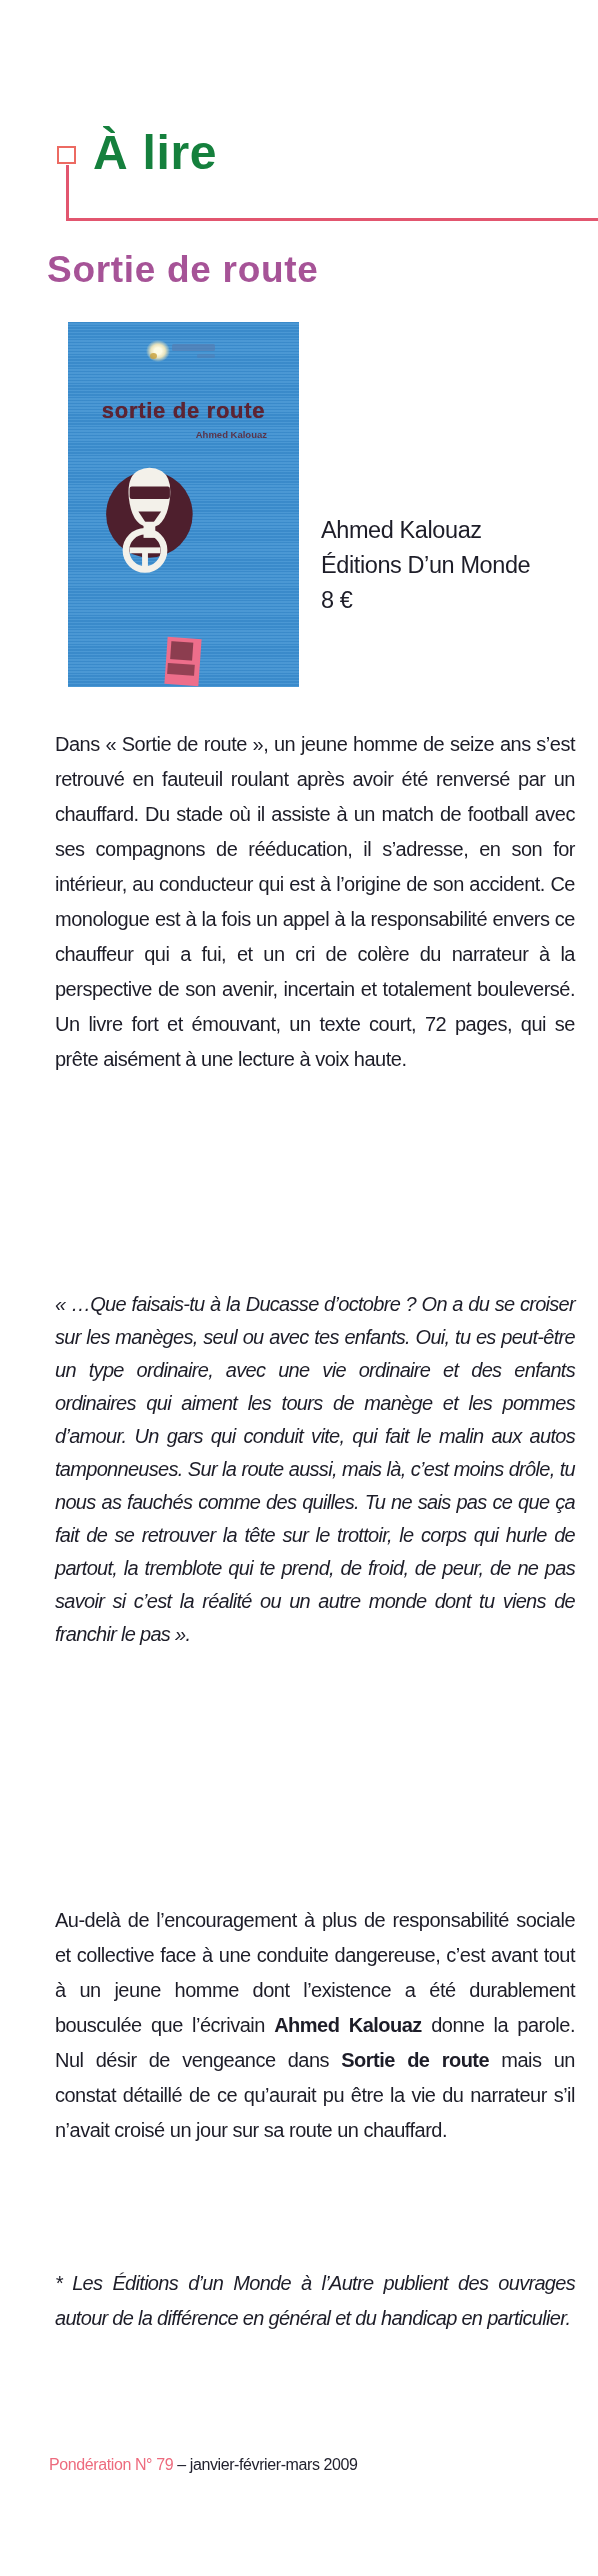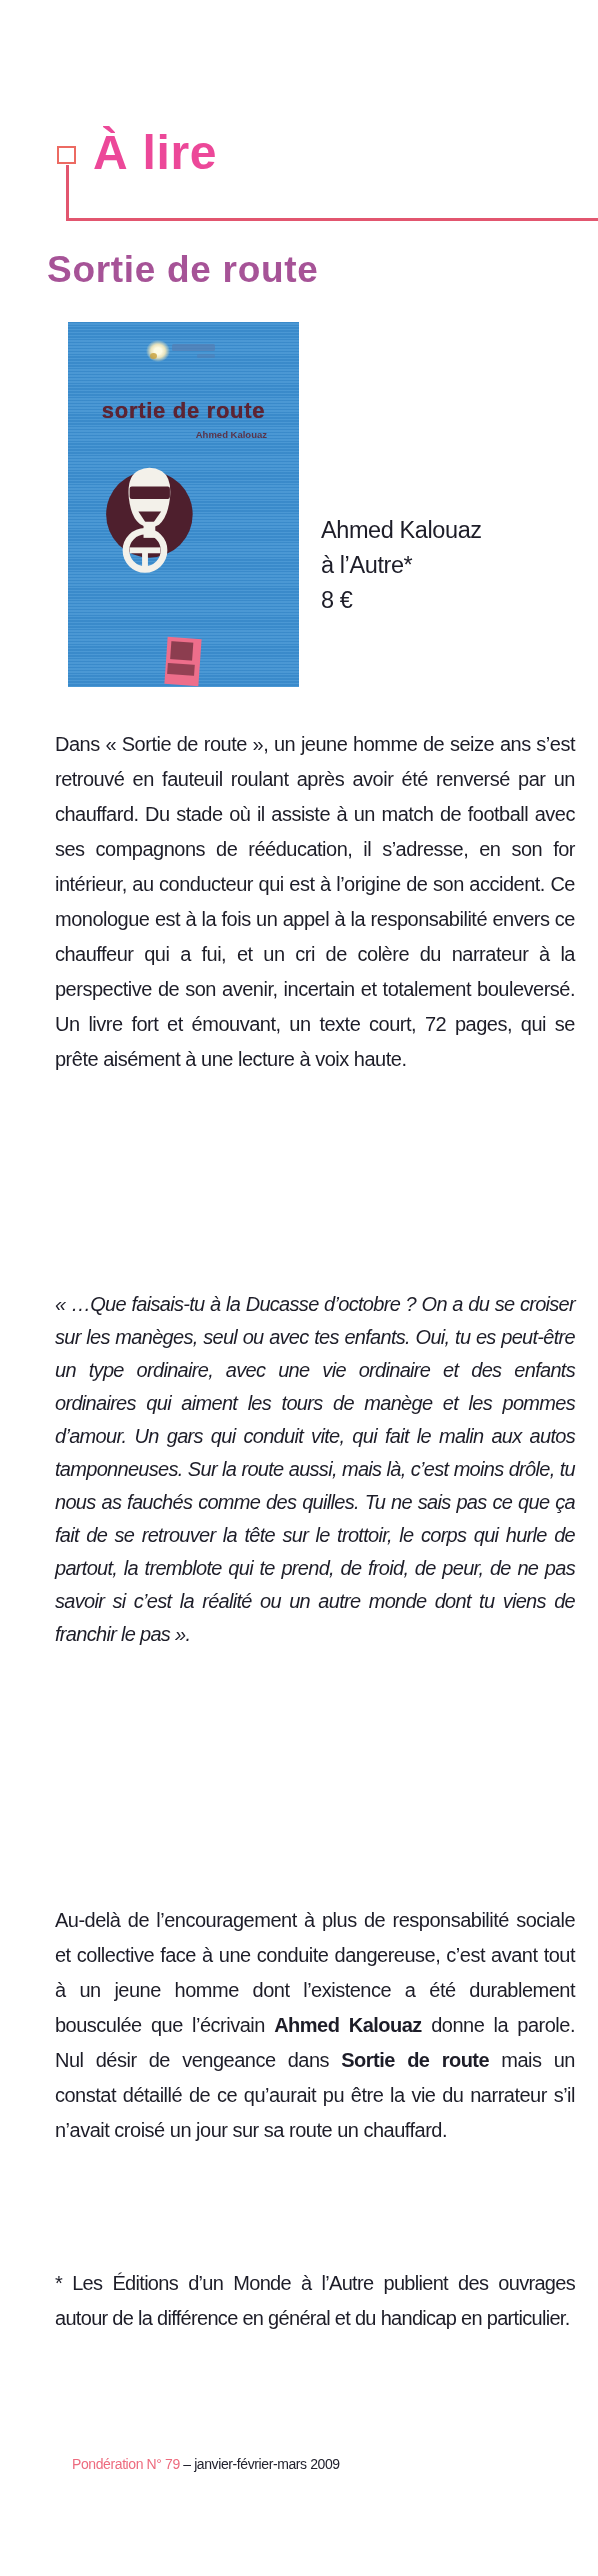--- a/index.html
+++ b/index.html
@@ -26,21 +26,21 @@
     background:#e2566f;
   }
   .orn-hline {
     position:absolute; left:66px; top:218px;
     width:533px; height:2.9px;
     background:#e2566f;
   }
   .section-heading {
     position:absolute; left:93px; top:129px;
     font-size:48px; font-weight:700; line-height:1;
-    color:#ec4899; letter-spacing:0.7px;
+    color:#15803d; letter-spacing:0.7px;
   }
   .article-title {
     position:absolute; left:47px; top:251px;
     font-size:37px; font-weight:700; line-height:1;
     color:#a65397; letter-spacing:0.7px;
   }
 
   
   .cover {
     position:absolute; left:68px; top:322px;
@@ -113,26 +113,26 @@
     width:520px;
     font-size:20px; line-height:35px;
     letter-spacing:-0.5px;
     text-align:justify;
     color:#1d1d28;
   }
   .p1 { top:727px; }
   .quote { top:1288px; font-style:italic; line-height:33px; letter-spacing:-0.7px; }
   .p3 { top:1903px; }
   .p3 b { font-weight:700; }
-  .footnote { top:2266px; letter-spacing:-0.7px; }
+  .footnote { top:2266px; font-style:italic; letter-spacing:-0.7px; }
 
   
   .footer {
-    position:absolute; left:72px; top:2452px;
-    font-size:14px; line-height:25px; letter-spacing:-0.4px;
+    position:absolute; left:49px; top:2452px;
+    font-size:16px; line-height:25px; letter-spacing:-0.4px;
     white-space:nowrap;
   }
   .footer .mag { color:#ed6b7e; }
   .footer .issue { color:#22222e; }
 </style>
 </head>
 <body>
 
 <div class="orn-square"></div>
 <div class="orn-vline"></div>
@@ -162,21 +162,21 @@
     </g>
   </svg>
   <div class="stamp">
     <div class="stamp-mark1"></div>
     <div class="stamp-mark2"></div>
   </div>
 </div>
 
 <div class="book-info">
   <div>Ahmed Kalouaz</div>
-  <div>à l’Autre*</div>
+  <div>Éditions D’un Monde</div>
   <div>8 €</div>
 </div>
 
 <p class="para p1">Dans « Sortie de route », un jeune homme de seize ans s’est retrouvé en fauteuil roulant après avoir été renversé par un chauffard. Du stade où il assiste à un match de football avec ses compagnons de rééducation, il s’adresse, en son for intérieur, au conducteur qui est à l’origine de son accident. Ce monologue est à la fois un appel à la responsabilité envers ce chauffeur qui a fui, et un cri de colère du narrateur à la perspective de son avenir, incertain et totalement bouleversé. Un livre fort et émouvant, un texte court, 72 pages, qui se prête aisément à une lecture à voix haute.</p>
 
 <p class="para quote">« …Que faisais-tu à la Ducasse d’octobre ? On a du se croiser sur les manèges, seul ou avec tes enfants. Oui, tu es peut-être un type ordinaire, avec une vie ordinaire et des enfants ordinaires qui aiment les tours de manège et les pommes d’amour. Un gars qui conduit vite, qui fait le malin aux autos tamponneuses. Sur la route aussi, mais là, c’est moins drôle, tu nous as fauchés comme des quilles. Tu ne sais pas ce que ça fait de se retrouver la tête sur le trottoir, le corps qui hurle de partout, la tremblote qui te prend, de froid, de peur, de ne pas savoir si c’est la réalité ou un autre monde dont tu viens de franchir le pas ».</p>
 
 <p class="para p3"><span>Au-delà de l’encouragement à plus de responsabilité sociale et collective face à une conduite dangereuse, c’est avant tout à un jeune homme dont l’existence a été durablement bousculée que l’écrivain </span><b>Ahmed Kalouaz</b><span> donne la parole. Nul désir de vengeance dans </span><b>Sortie de route</b><span> mais un constat détaillé de ce qu’aurait pu être la vie du narrateur s’il n’avait croisé un jour sur sa route un chauffard.</span></p>
 
 <p class="para footnote">* Les Éditions d’un Monde à l’Autre publient des ouvrages autour de la différence en général et du handicap en particulier.</p>

